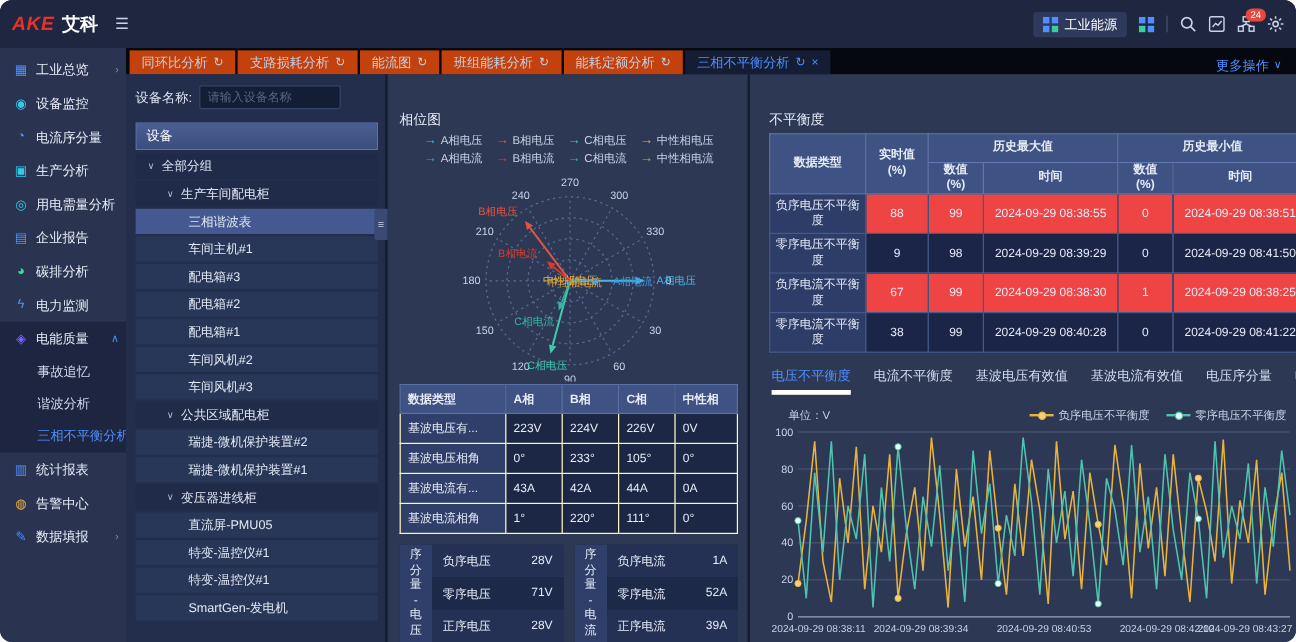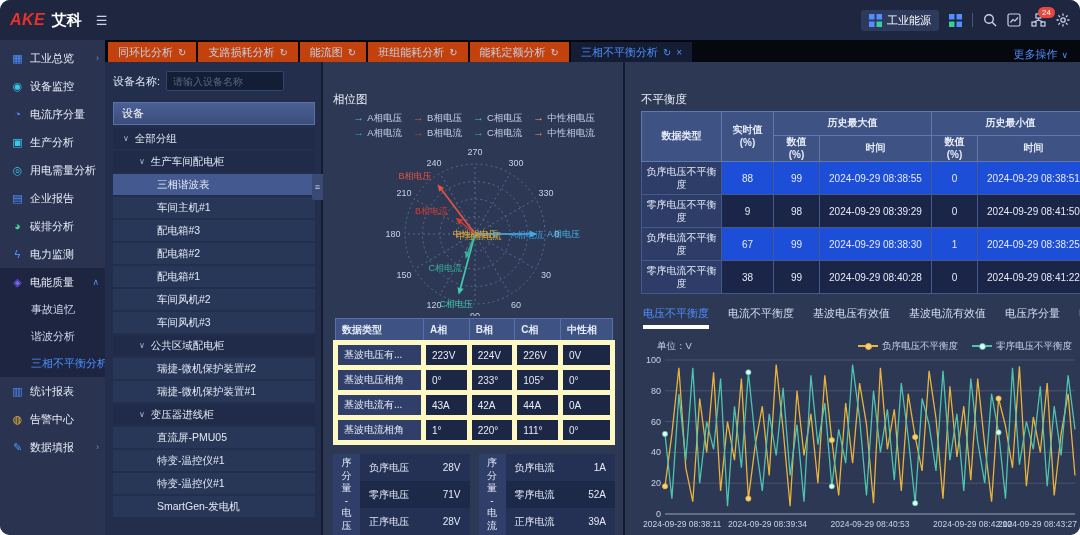--- a/index.html
+++ b/index.html
@@ -47,36 +47,36 @@
   .chev{color:#aab6d0;font-size:8px;margin-right:6px;}
   .tree-handle{position:absolute;right:-2px;top:112px;width:11px;height:26px;background:#3a4a74;color:#c9d2e6;font-size:9px;display:flex;align-items:center;justify-content:center;border-radius:2px 0 0 2px;cursor:pointer;}
   
   .col2{width:302px;flex:0 0 auto;border-right:2px solid #151c30;padding:7px 8px 0 10px;display:flex;flex-direction:column;}
   .sec-title{font-size:11.5px;color:#e8edf8;margin-bottom:3px;margin-top:23px;}
   .legend{display:flex;justify-content:center;gap:11px;font-size:9.5px;color:#c7d0e6;line-height:15px;}
   .leg-item{display:flex;align-items:center;gap:3px;white-space:nowrap;}
   .leg-arrow{font-weight:bold;font-size:11px;}
   .ptable{width:100%;border-collapse:collapse;font-size:10px;color:#e6ebf7;margin-top:2px;table-layout:fixed;}
   .ptable th{background:#3e5384;border:1px solid #5a71a8;height:24px;font-weight:bold;text-align:left;padding-left:6px;overflow:hidden;white-space:nowrap;}
-  .ptable td{border:5px solid #fef9c3;height:25px;padding-left:6px;overflow:hidden;white-space:nowrap;}
+  .ptable td{border:1px solid #fef9c3;height:25px;padding-left:6px;overflow:hidden;white-space:nowrap;}
   .ptable td.rowhead{background:#303f69;}
   .ptable td.val{background:#1c2746;}
   .seq-row{display:flex;gap:9px;margin-top:9px;}
   .seq-panel{flex:1;display:flex;background:#1e2a4a;}
   .seq-title{width:27px;background:#303f69;color:#e6ebf7;font-size:10px;display:flex;align-items:center;justify-content:center;text-align:center;line-height:1.25;padding:3px 0;}
   .seq-body{flex:1;display:flex;flex-direction:column;}
   .seq-line{flex:1;display:flex;justify-content:space-between;align-items:center;padding:0 9px;font-size:10px;color:#e6ebf7;}
   .seq-line:nth-child(odd){background:#243155;}
   .seq-line:nth-child(even){background:#1d2949;}
   
   .col3{flex:1;padding:7px 8px 0 16px;min-width:0;}
   .itable{width:100%;border-collapse:collapse;font-size:10px;color:#e6ebf7;table-layout:fixed;margin-top:4px;}
   .itable th{background:#3e5384;border:1px solid #6078b0;font-weight:bold;height:24px;text-align:center;line-height:1.25;overflow:hidden;}
   .itable td{border:1px solid #46598c;text-align:center;height:33px;line-height:1.3;overflow:hidden;}
-  .itable tr.r-even td{background:#1d4ed8;}
+  .itable tr.r-even td{background:#ef4444;}
   .itable tr.r-odd td{background:#1b2547;}
   .itable td.rowhead{background:#2e3d68 !important;}
   .ctabs{display:flex;gap:19px;margin-top:12px;font-size:11px;color:#d5dcf0;padding-left:2px;}
   .ctab{cursor:pointer;padding-bottom:4px;white-space:nowrap;}
   .ctab.active{color:#4f8fff;border-bottom:4px solid #ffffff;}
   .chart-header{display:flex;justify-content:flex-end;align-items:center;gap:14px;font-size:9.5px;color:#c7d0e6;margin-top:9px;height:16px;}
   .unit-label{margin-right:auto;padding-left:16px;}
   .cl-item{display:flex;align-items:center;gap:4px;white-space:nowrap;}
   .cl-mark{position:relative;width:20px;height:2px;}
   .cl-dot{position:absolute;left:7px;top:-2.5px;width:7px;height:7px;border-radius:50%;}

